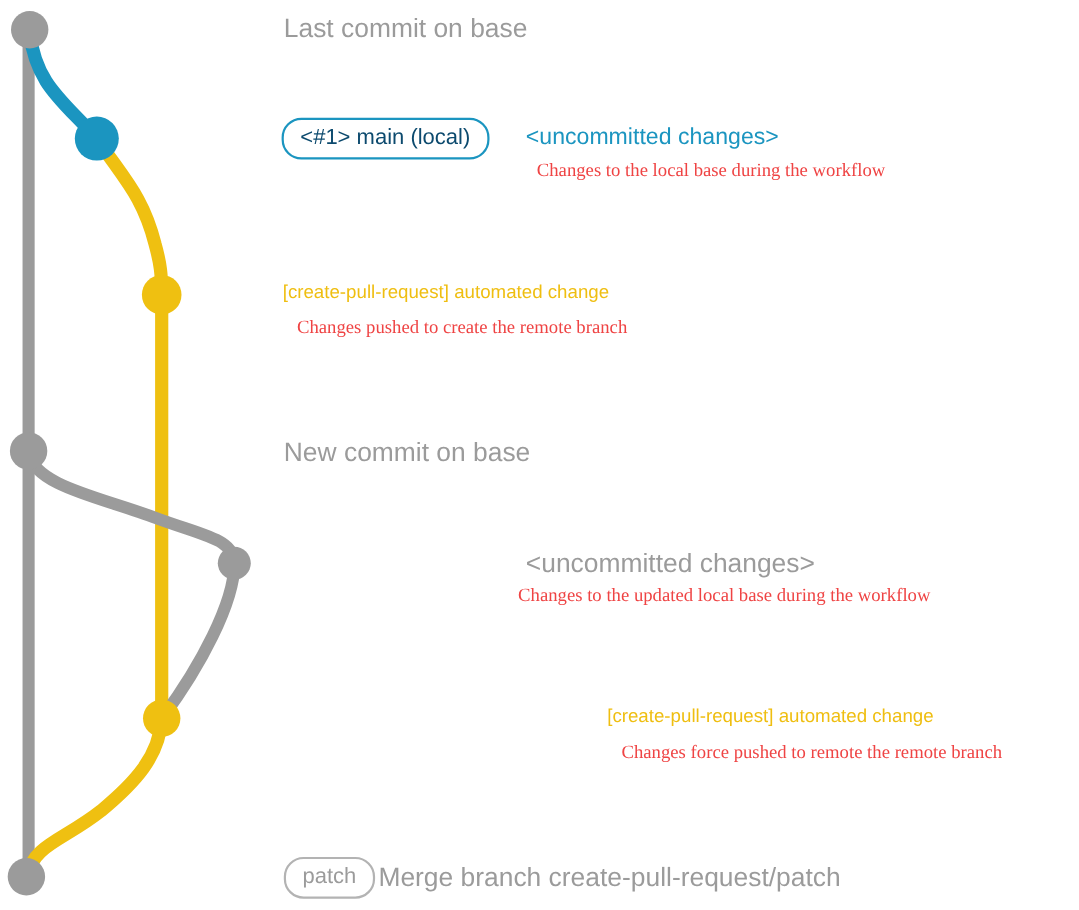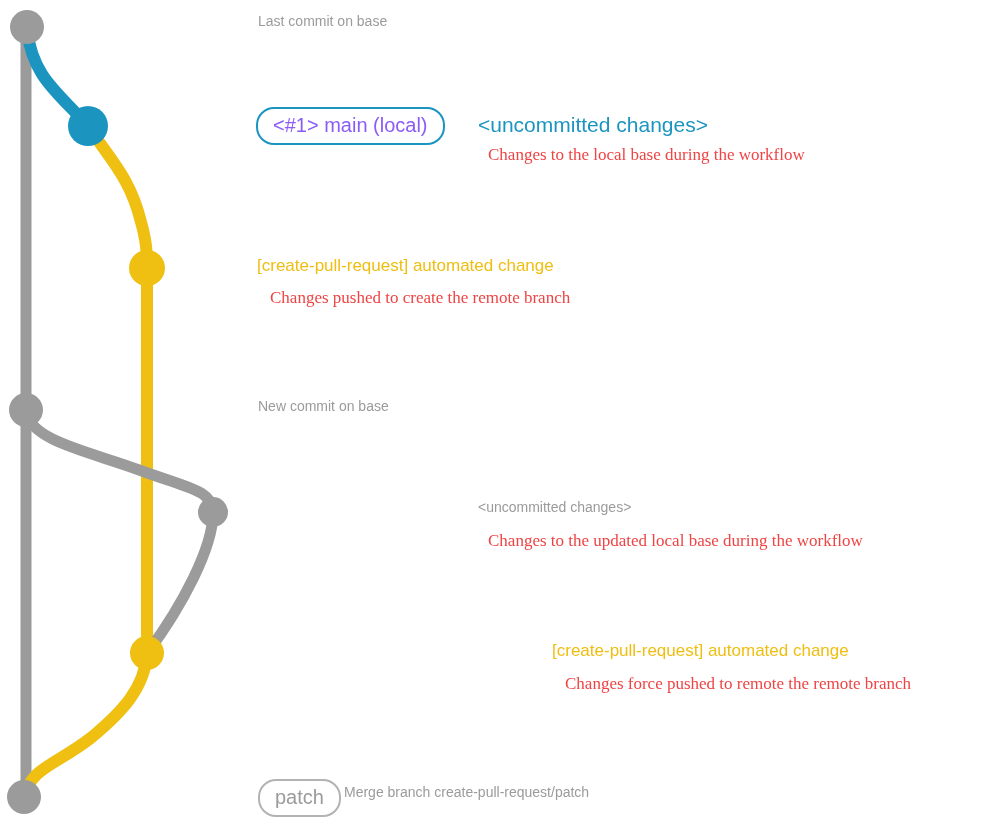--- a/index.html
+++ b/index.html
@@ -20,21 +20,21 @@
     left: 0;
     top: 0;
   }
   .txt {
     position: absolute;
     white-space: nowrap;
     line-height: 1.15;
   }
   .gray-label {
     color: #9b9b9b;
-    font-size: 14px;
+    font-size: 24px;
   }
   .blue-label {
     color: #1b95c0;
     font-size: 21px;
   }
   .yellow-label {
     color: #efbe10;
     font-size: 17px;
   }
   .caption {
@@ -46,21 +46,21 @@
     position: absolute;
     display: inline-block;
     border-radius: 18px;
     padding: 5px 15px 6px 15px;
     font-size: 20px;
     white-space: nowrap;
     background: #ffffff;
   }
   .badge-blue {
     border: 2px solid #1b95c0;
-    color: #8b5cf6;
+    color: #0c4a6e;
   }
   .badge-gray {
     border: 2px solid #b3b3b3;
     color: #9b9b9b;
   }
   .badge-yellow {
     border: 2px solid #efbe10;
     color: #efbe10;
   }
 </style>
@@ -93,21 +93,21 @@
   <div class="badge badge-blue" style="left:256px; top:107px;">&lt;#1&gt; main (local)</div>
   <div class="txt blue-label" style="left:478px; top:113px;">&lt;uncommitted changes&gt;</div>
   <div class="txt caption" style="left:488px; top:145px;">Changes to the local base during the workflow</div>
 
   <div class="txt yellow-label" style="left:257px; top:256px;">[create-pull-request] automated change</div>
   <div class="txt gray-label" style="left:258px; top:398px;">New commit on base</div>
 
   <div class="txt caption" style="left:270px; top:288px;">Changes pushed to create the remote branch</div>
 
   <div class="txt gray-label" style="left:478px; top:499px;">&lt;uncommitted changes&gt;</div>
-  <div class="txt caption" style="left:488px; top:531px;text-align:right;">Changes to the updated local base during the workflow</div>
+  <div class="txt caption" style="left:471px; top:531px;text-align:right;">Changes to the updated local base during the workflow</div>
 
   <div class="txt yellow-label" style="left:552px; top:641px;">[create-pull-request] automated change</div>
   <div class="txt caption" style="left:565px; top:674px;">Changes force pushed to remote the remote branch</div>
 
   <div class="badge badge-gray" style="left:258px; top:779px;">patch</div>
   <div class="txt gray-label" style="left:344px; top:784px;">Merge branch create-pull-request/patch</div>
 
 </div>
 
 </body></html>

